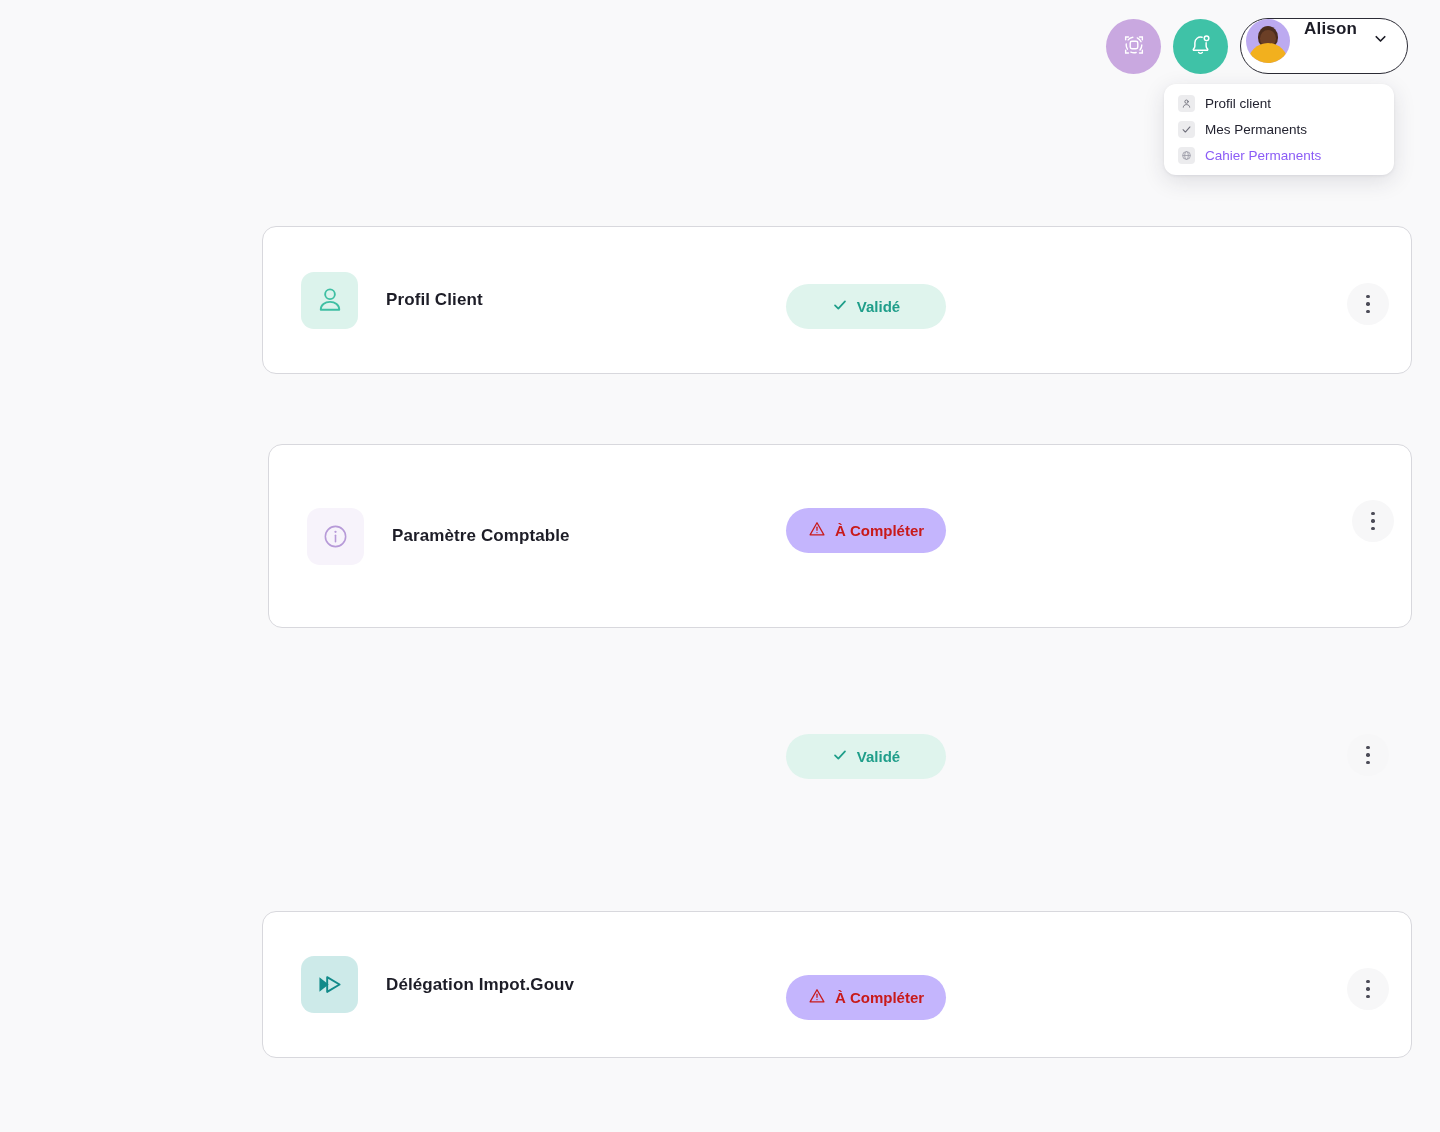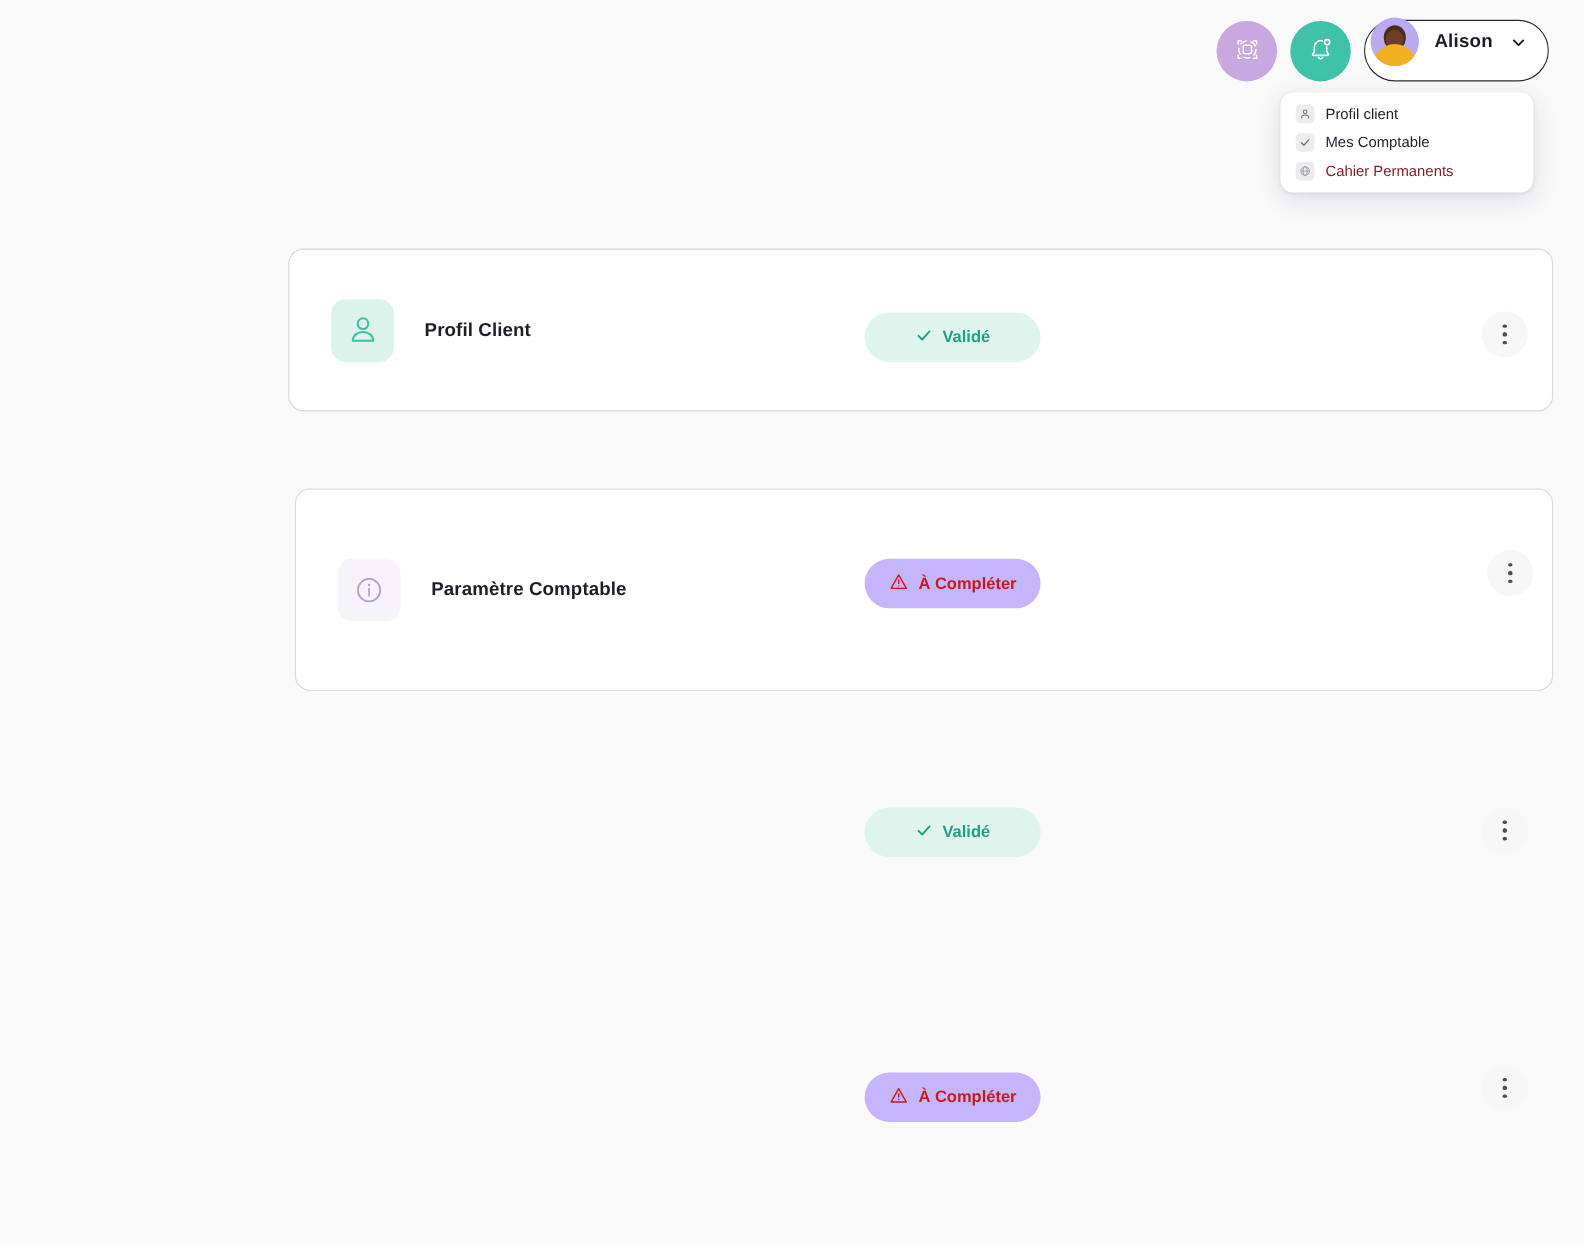--- a/index.html
+++ b/index.html
@@ -34,21 +34,20 @@
     justify-content: center;
     border: none;
     cursor: pointer;
     flex: none;
   }
   .round-btn.purple { background: #c9a8e0; }
   .round-btn.teal   { background: #3fc2a7; }
 
   .user-chip {
     display: flex;
-    align-items: center;
     gap: 14px;
     background: #ffffff;
     border: 1.5px solid #2b2b35;
     border-radius: 40px;
     height: 56px;
     padding: 0 18px 16px 5px;
     cursor: pointer;
     min-width: 168px;
   }
   .avatar {
@@ -114,21 +113,21 @@
   .dd-ico {
     width: 17px; height: 17px;
     background: #ececee;
     border-radius: 4px;
     display: flex;
     align-items: center;
     justify-content: center;
     flex: none;
   }
   .dd-label { font-size: 13.5px; color: #232330; }
-  .dd-label.teal { color: #7f1d1d; }
+  .dd-label.teal { color: #8b5cf6; }
 
   
   .card {
     position: absolute;
     background: #ffffff;
     border: 1px solid #d8d8dd;
     border-radius: 14px;
     display: flex;
     align-items: center;
   }
@@ -261,21 +260,21 @@
       </span>
       <span class="dd-label">Profil client</span>
     </div>
 
     <div class="dd-item">
       <span class="dd-ico">
         <svg width="11" height="11" viewBox="0 0 24 24" fill="none" stroke="#6e6e7a" stroke-width="2.4" stroke-linecap="round" stroke-linejoin="round">
           <path d="M4.5 12.5l5 5 10-11"></path>
         </svg>
       </span>
-      <span class="dd-label">Mes Comptable</span>
+      <span class="dd-label">Mes Permanents</span>
     </div>
 
     <div class="dd-item">
       <span class="dd-ico">
         <svg width="11" height="11" viewBox="0 0 24 24" fill="none" stroke="#9a9aa6" stroke-width="1.8">
           <circle cx="12" cy="12" r="8.5"></circle>
           <ellipse cx="12" cy="12" rx="4" ry="8.5"></ellipse>
           <path d="M3.6 12h16.8"></path>
         </svg>
       </span>
@@ -339,20 +338,29 @@
       </svg>
     </span>
     <span>Validé</span>
   </button>
   <button class="kebab kebab-3">
     <span></span>
       <span></span>
       <span></span>
   </button>
 
+  <div class="card card-4">
+    <div class="tile aqua">
+      <svg width="31" height="31" viewBox="0 0 24 24">
+        <path d="M4.2 6.3l7.1 5.7-7.1 5.7z" fill="#128a8a"></path>
+        <path d="M10.2 6.3l9.6 5.7-9.6 5.7z" fill="none" stroke="#128a8a" stroke-width="1.5" stroke-linejoin="round"></path>
+      </svg>
+    </div>
+    <span class="card-title">Délégation Impot.Gouv</span>
+  </div>
   <button class="badge todo badge-4">
     <span>
       <svg width="18" height="18" viewBox="0 0 24 24" fill="none" stroke="#c81a1a" stroke-width="1.7" stroke-linecap="round" stroke-linejoin="round">
         <path d="M12 3.6L21.2 19.8H2.8z"></path>
         <path d="M12 9.6v4.2"></path>
         <circle cx="12" cy="16.8" r=".85" fill="#c81a1a" stroke="none"></circle>
       </svg>
     </span>
     <span>À Compléter</span>
   </button>

